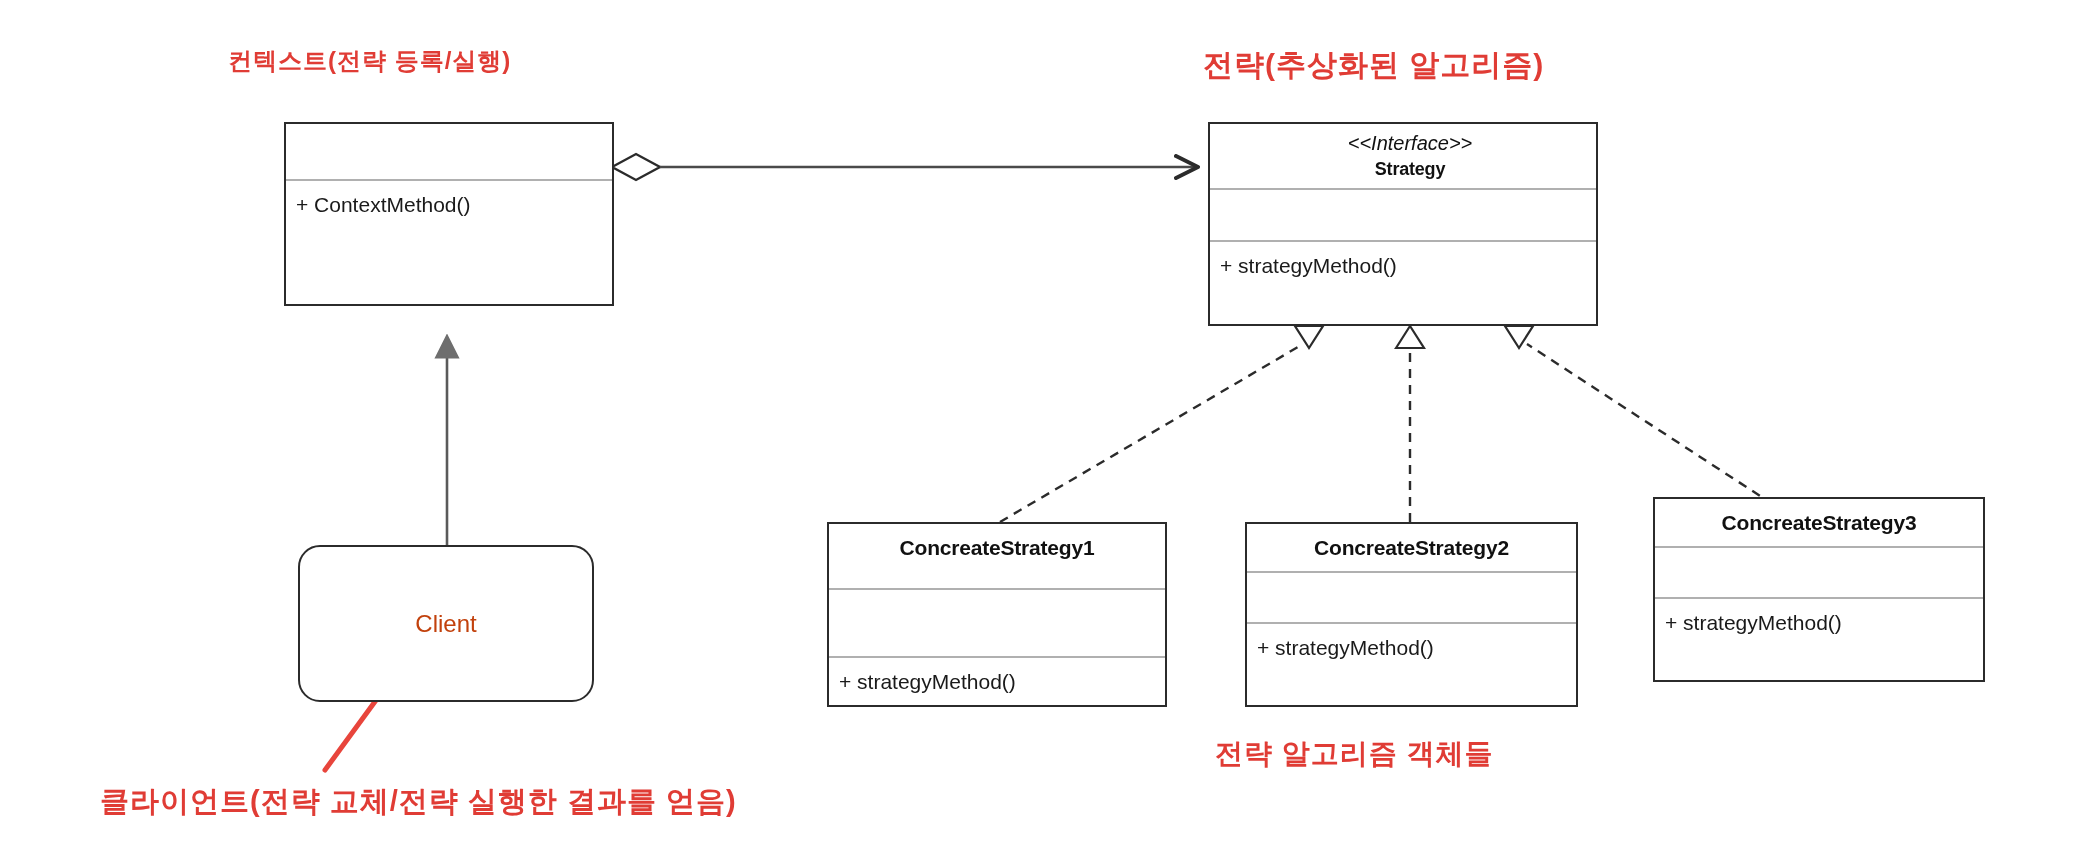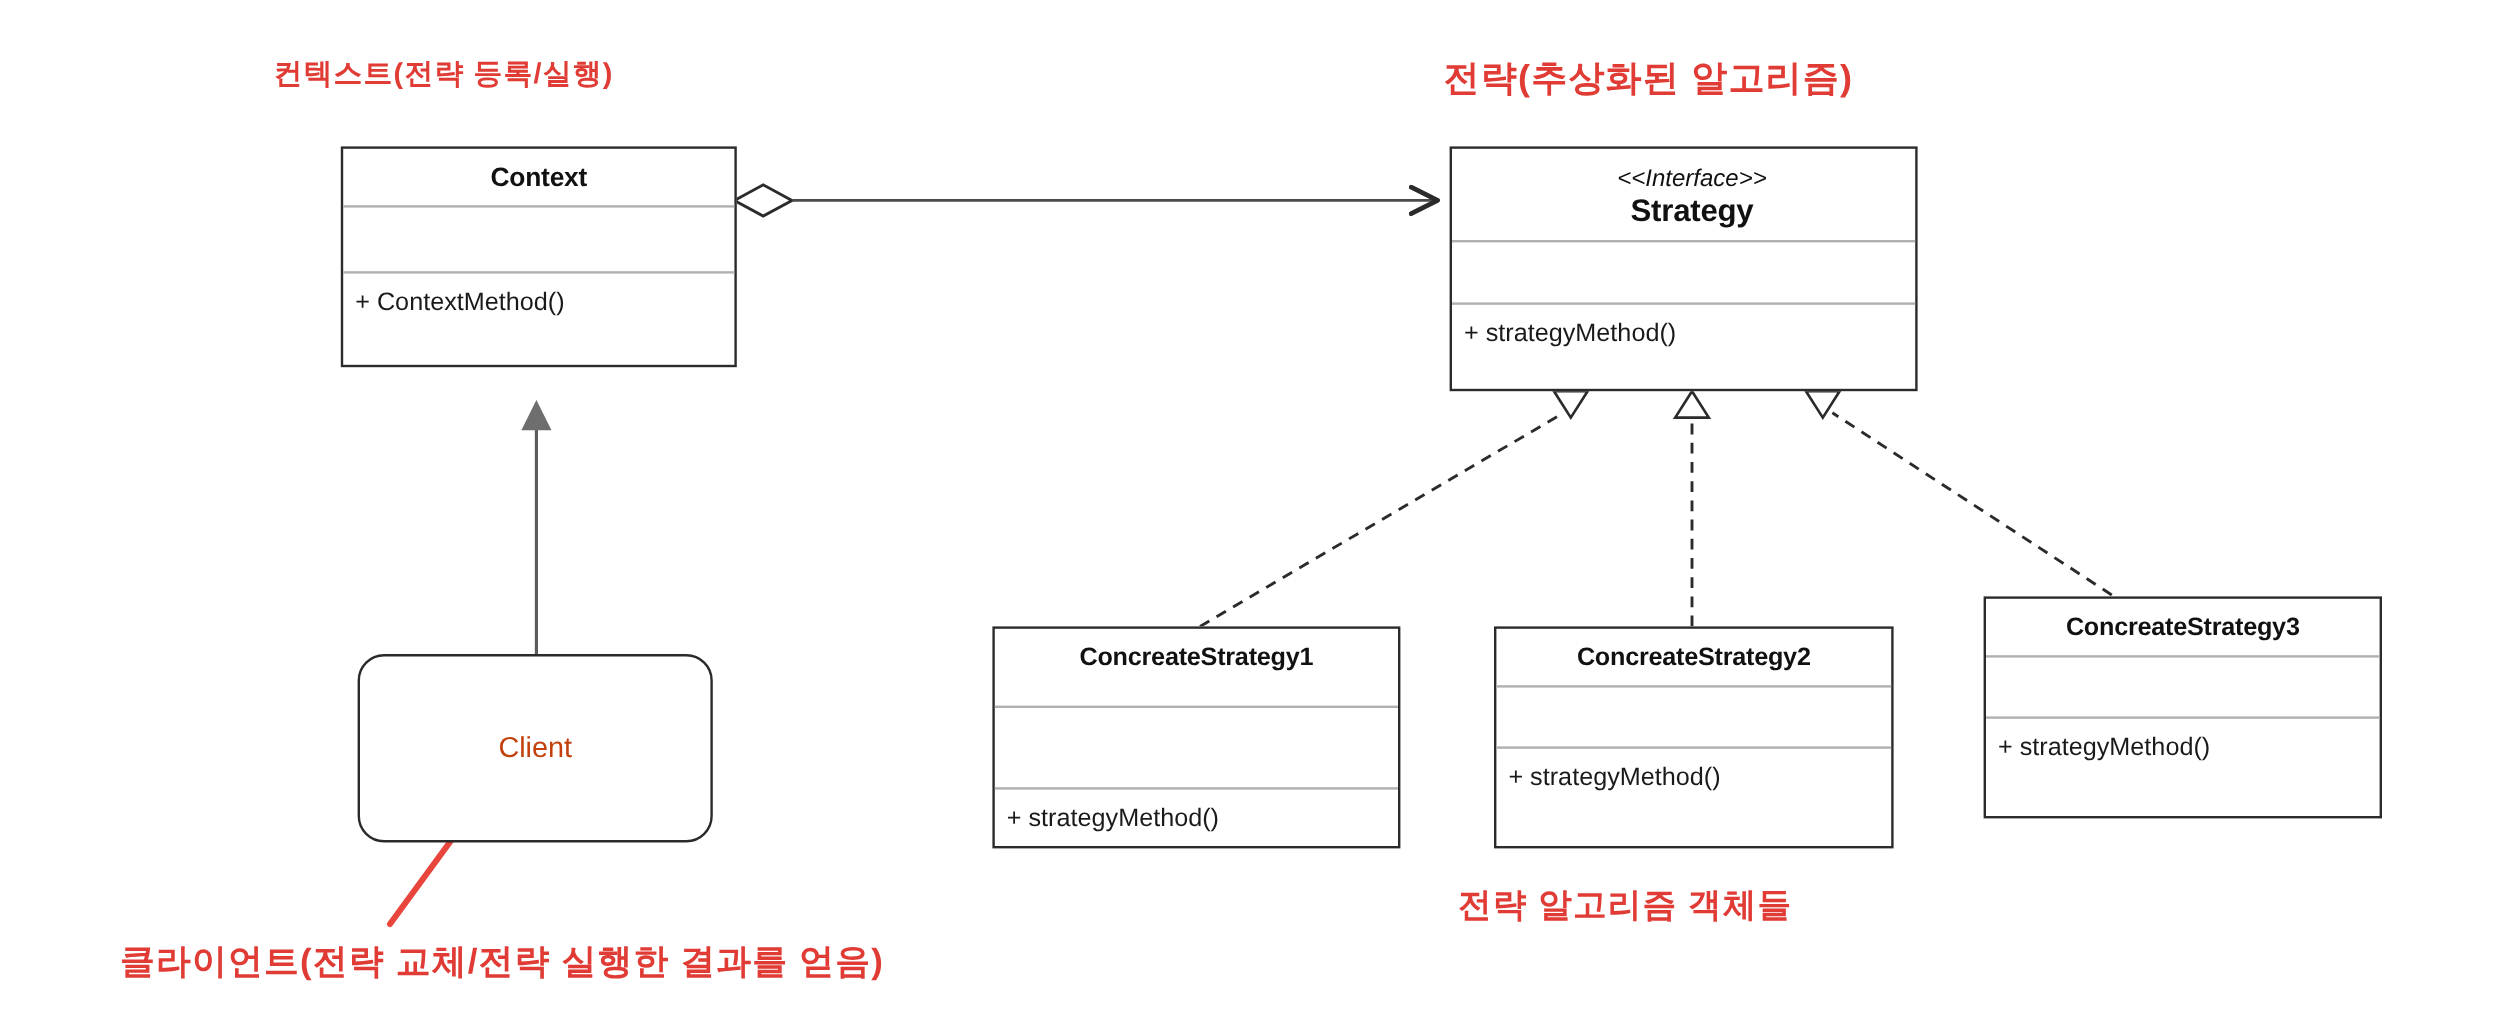--- a/index.html
+++ b/index.html
@@ -142,33 +142,30 @@
     <g>
       <line x1="1800" y1="522" x2="1527" y2="344" stroke="#2b2b2b" stroke-width="2.4" stroke-dasharray="9 7"></line>
       <polygon points="1505,326 1533,326 1519,348" fill="#ffffff" stroke="#2b2b2b" stroke-width="2.2"></polygon>
     </g>
 
     
     <line x1="325" y1="770" x2="382" y2="692" stroke="#e8453c" stroke-width="5" stroke-linecap="round"></line>
   </svg>
 
   <div class="uml-box" style="left:284px; top:122px; width:330px; height:184px;">
-    <div class="compartment cmp-title" style="height:47px;">
-      <span class="class-name" style="font-size:22px;">Context</span>
-    </div>
     <div class="compartment cmp-attrs" style="height:55px;"></div>
     <div class="compartment cmp-ops" style="flex:1;">
       <div class="member" style="font-size:21px;">+ ContextMethod()</div>
     </div>
   </div>
 
   <div class="uml-box" style="left:1208px; top:122px; width:390px; height:204px;">
-    <div class="compartment cmp-title" style="height:76px;padding-left:14px;">
+    <div class="compartment cmp-title" style="height:64px;padding-left:14px;">
       <span class="stereotype" style="font-size:20px; line-height:25px;">&lt;&lt;Interface&gt;&gt;</span>
-      <span class="class-name" style="font-size:26px; line-height:26px;">Strategy</span>
+      <span class="class-name" style="font-size:18px; line-height:26px;">Strategy</span>
     </div>
     <div class="compartment cmp-attrs" style="height:52px;"></div>
     <div class="compartment cmp-ops" style="flex:1;">
       <div class="member" style="font-size:21px;">+ strategyMethod()</div>
     </div>
   </div>
 
   <div class="uml-box" style="left:827px; top:522px; width:340px; height:185px;gap:17px;">
     <div class="compartment cmp-title" style="height:47px;">
       <span class="class-name" style="font-size:21px;">ConcreateStrategy1</span>

